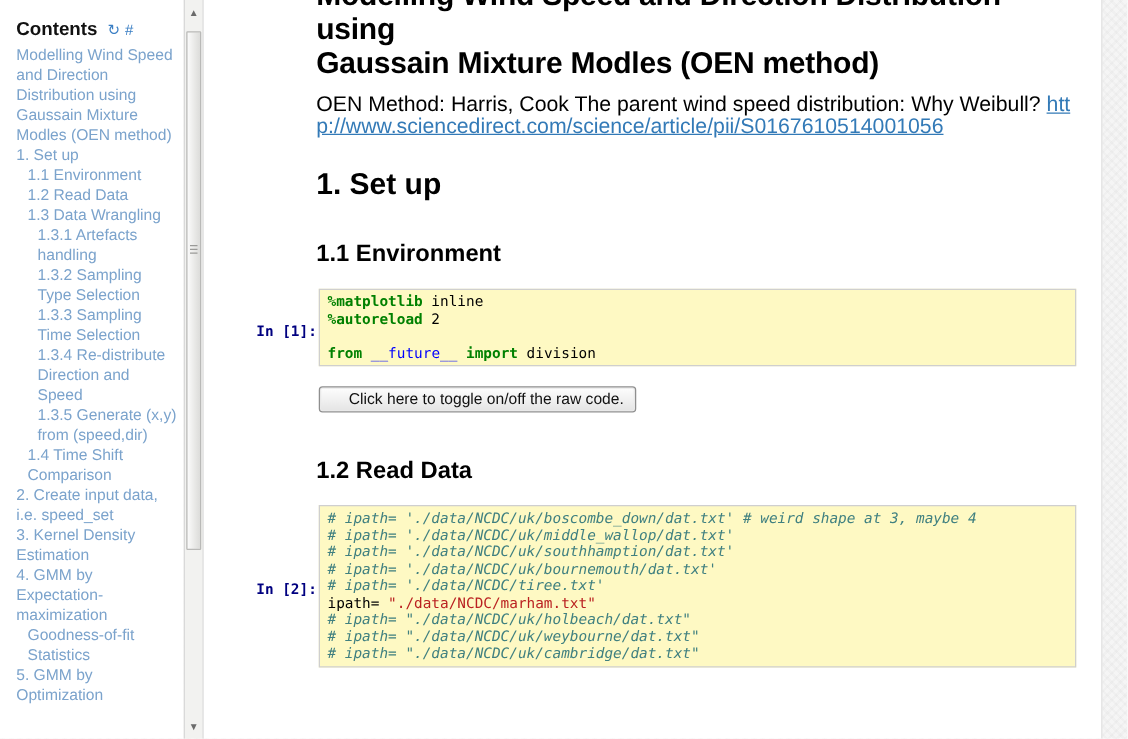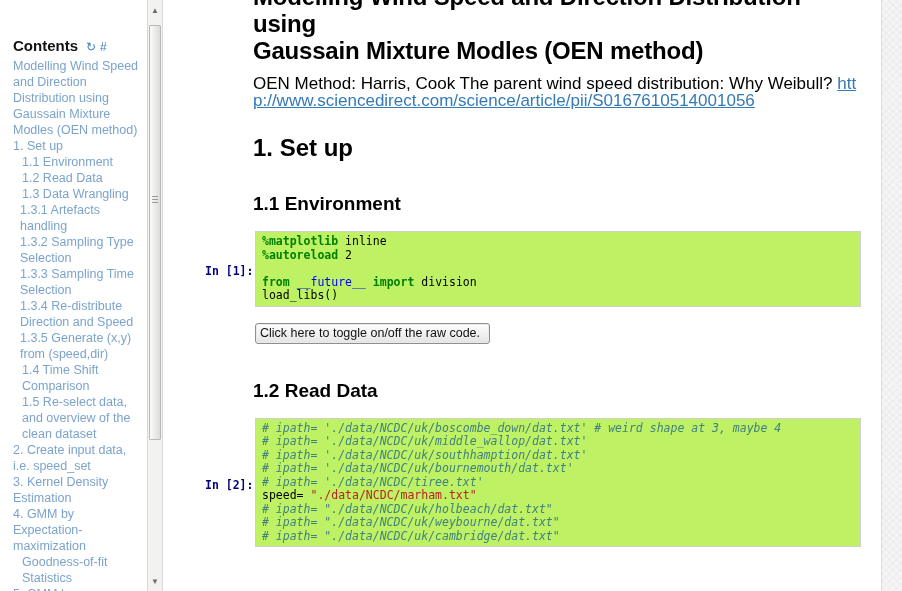--- a/index.html
+++ b/index.html
@@ -12,29 +12,29 @@
       repeating-linear-gradient(-45deg, rgba(0,0,0,0.02) 0 2px, transparent 2px 5px);
     position:relative;
     color:#000;
   }
 
   
   #sidebar {
     position:absolute; left:0; top:0; width:147px; height:591px;
     background:#fff; overflow:hidden;
   }
-  .toc-header { padding:15px 0 4px 13px; font-size:15px; font-weight:bold; color:#111;margin-top:22px; }
+  .toc-header { padding:15px 0 4px 13px; font-size:15px; font-weight:bold; color:#111; }
   .toc-header .toc-icons { font-weight:normal; font-size:12px; color:#3b7fc4; margin-left:4px; }
   .toc-header .toc-icons span { margin-left:4px; cursor:pointer; }
   .toc-list { font-size:12.5px; line-height:16px; }
   .toc-item { color:#7ba3cc; }
   .toc-item a { color:#7ba3cc; text-decoration:none; display:block; cursor:pointer; }
   .toc-item.lvl1 a { padding-left:13px; padding-right:4px; }
   .toc-item.lvl2 a { padding-left:22px; padding-right:4px; }
-  .toc-item.lvl3 a { padding-left:20px; padding-right:4px; }
+  .toc-item.lvl3 a { padding-left:30px; padding-right:4px; }
 
   
   #sidebar-scrollbar {
     position:absolute; left:147px; top:0; width:16px; height:591px;
     background:#f2f2f0;
     border-left:1px solid #d9d9d9; border-right:1px solid #d9d9d9;
   }
   .sb-arrow {
     position:absolute; left:0; width:14px; height:16px;
     display:flex; align-items:center; justify-content:center;
@@ -65,42 +65,42 @@
 
   
   .cell { display:flex; align-items:center; margin:16px 20px 16px 42px; }
   .cell-2 { margin-top:16px; }
   .prompt {
     width:50px; flex:0 0 50px; padding-top:5px;
     font-family:"DejaVu Sans Mono", monospace; font-size:11.5px;
     color:#000080; font-weight:bold; white-space:pre;
   }
   .codebox {
-    flex:1; background:#bef264; border:1px solid #cfcfcf;
+    flex:1; background:#fef9c3; border:1px solid #cfcfcf;
     padding:3px 6px; min-height:20px; cursor:text;
   }
   .code-line {
     font-family:"DejaVu Sans Mono", monospace; font-size:11.5px;
     line-height:13.5px; white-space:pre; color:#000;
   }
   .tok-magic { color:#008000; font-weight:bold; }
   .tok-kw { color:#008000; font-weight:bold; }
   .tok-name { color:#0000ff; font-weight:normal; }
   .tok-comment { color:#408080; font-style:italic; }
   .tok-string { color:#ba2121; }
   .tok-plain { color:#000; }
 
   
   .btn-row { margin:9px 22px 0 92px; }
   .toggle-btn {
     font-family:"Liberation Sans", sans-serif; font-size:12.5px; color:#111;
     background:linear-gradient(#fefefe,#e4e4e4);
     border:1px solid #8f8f8f; border-radius:3px;
     box-shadow:0 0 0 1px #e9e9e9 inset;
-    padding:2px 9px 3px 4px; cursor:pointer;
+    padding:2px 9px 3px 23px; cursor:pointer;
   }
 </style>
 </head>
 <body>
 
 <div id="sidebar">
   <div class="toc-header">
     <span>Contents</span><span class="toc-icons"><span>↻</span><span>#</span></span>
   </div>
   <div class="toc-list">
@@ -129,23 +129,20 @@
         <a>1.3.3 Sampling Time Selection</a>
       </div>
       <div class="toc-item lvl3">
         <a>1.3.4 Re-distribute Direction and Speed</a>
       </div>
       <div class="toc-item lvl3">
         <a>1.3.5 Generate (x,y) from (speed,dir)</a>
       </div>
       <div class="toc-item lvl2">
         <a>1.4 Time Shift Comparison</a>
-      </div>
-      <div class="toc-item lvl2">
-        <a>1.5 Re-select data, and overview of the clean dataset</a>
       </div>
       <div class="toc-item lvl1">
         <a>2. Create input data, i.e. speed_set</a>
       </div>
       <div class="toc-item lvl1">
         <a>3. Kernel Density Estimation</a>
       </div>
       <div class="toc-item lvl1">
         <a>4. GMM by Expectation-maximization</a>
       </div>
@@ -182,38 +179,37 @@
 
   <h2 class="nb-h2">1.1 Environment</h2>
 
   <div class="cell">
     <div class="prompt">In [1]:</div>
     <div class="codebox">
         <div class="code-line"><span class="tok-magic">%matplotlib</span><span class="tok-plain"> inline</span></div>
         <div class="code-line"><span class="tok-magic">%autoreload</span><span class="tok-plain"> 2</span></div>
         <div class="code-line">&nbsp;</div>
         <div class="code-line"><span class="tok-kw">from</span><span class="tok-plain"> </span><span class="tok-name">__future__</span><span class="tok-plain"> </span><span class="tok-kw">import</span><span class="tok-plain"> division</span></div>
-        <div class="code-line"><span class="tok-plain">load_libs()</span></div>
       </div>
   </div>
 
   <div class="btn-row">
     <button class="toggle-btn">Click here to toggle on/off the raw code.</button>
   </div>
 
   <h2 class="nb-h2" style="margin-top:36px;">1.2 Read Data</h2>
 
   <div class="cell cell-2">
     <div class="prompt">In [2]:</div>
     <div class="codebox">
         <div class="code-line"><span class="tok-comment"># ipath= './data/NCDC/uk/boscombe_down/dat.txt' # weird shape at 3, maybe 4</span></div>
         <div class="code-line"><span class="tok-comment"># ipath= './data/NCDC/uk/middle_wallop/dat.txt'</span></div>
         <div class="code-line"><span class="tok-comment"># ipath= './data/NCDC/uk/southhamption/dat.txt'</span></div>
         <div class="code-line"><span class="tok-comment"># ipath= './data/NCDC/uk/bournemouth/dat.txt'</span></div>
         <div class="code-line"><span class="tok-comment"># ipath= './data/NCDC/tiree.txt'</span></div>
-        <div class="code-line"><span class="tok-plain">speed= </span><span class="tok-string">"./data/NCDC/marham.txt"</span></div>
+        <div class="code-line"><span class="tok-plain">ipath= </span><span class="tok-string">"./data/NCDC/marham.txt"</span></div>
         <div class="code-line"><span class="tok-comment"># ipath= "./data/NCDC/uk/holbeach/dat.txt"</span></div>
         <div class="code-line"><span class="tok-comment"># ipath= "./data/NCDC/uk/weybourne/dat.txt"</span></div>
         <div class="code-line"><span class="tok-comment"># ipath= "./data/NCDC/uk/cambridge/dat.txt"</span></div>
       </div>
   </div>
 
 </div>
 
 </body></html>

